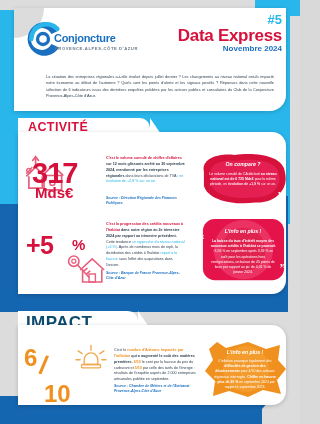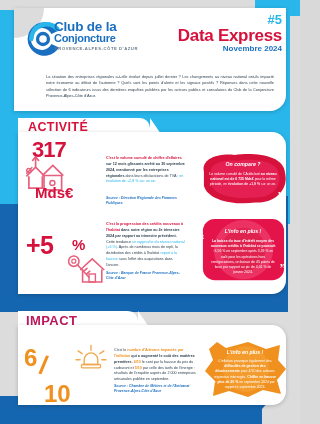--- a/index.html
+++ b/index.html
@@ -34,22 +34,22 @@
   .tab-act-label{position:absolute;left:28px;top:120px;font-size:12.5px;font-weight:bold;
       color:#d6123c;letter-spacing:.4px;}
 
   
   .sec-imp{left:18px;top:325px;width:268px;height:80px;border-radius:0 14px 14px 0;
       box-shadow:0 1px 4px rgba(0,0,0,.20);}
   .tab-imp{position:absolute;left:18px;top:311px;width:120px;height:19px;background:#fff;
       border-radius:0 10px 0 0;}
   .tab-imp:after{content:"";position:absolute;right:-13px;top:0;width:0;height:0;
       border-bottom:19px solid #fff;border-right:13px solid transparent;}
-  .tab-imp-label{position:absolute;left:26px;top:313px;font-size:13px;font-weight:bold;
-      color:#be185d;letter-spacing:.4px;}
+  .tab-imp-label{position:absolute;left:26px;top:313px;font-size:17px;font-weight:bold;
+      color:#0c4a6e;letter-spacing:.4px;}
 
   
   .logo-wrap{position:absolute;left:22px;top:16px;width:125px;height:46px;}
   .logo-c{position:absolute;left:0;top:2px;width:42px;height:42px;}
   .logo-txt1{position:absolute;left:32px;top:4px;font-size:13.5px;font-weight:bold;
       color:#1b6fc0;letter-spacing:-.2px;line-height:13px;}
   .logo-txt2{position:absolute;left:32px;top:16px;font-size:11px;font-weight:bold;
       color:#1b6fc0;letter-spacing:-.3px;line-height:13px;}
   .logo-sub{position:absolute;left:33px;top:30px;font-size:4.2px;font-weight:bold;
       color:#6b7b88;letter-spacing:.55px;}
@@ -57,21 +57,21 @@
   .hash{position:absolute;right:18px;top:12px;font-size:13px;font-weight:bold;color:#29b6ea;}
   .de-title{position:absolute;right:18px;top:26px;font-size:17px;font-weight:bold;
       color:#d6123c;letter-spacing:-.3px;}
   .de-sub{position:absolute;right:18px;top:44px;font-size:8px;font-weight:bold;color:#1b6fc0;}
 
   .intro{position:absolute;left:46px;top:74px;width:228px;font-size:3.9px;
       line-height:1.62;color:#2c3e4c;text-align:justify;}
 
   
   .statnum{position:absolute;font-weight:bold;color:#d6123c;line-height:.92;}
-  .n317{left:32px;top:140px;font-size:22px;letter-spacing:-1px;}
+  .n317{left:32px;top:160px;font-size:29px;letter-spacing:-1px;}
   .n317s{position:absolute;left:35px;top:184px;font-size:15px;font-weight:bold;color:#d6123c;}
   .n5{left:26px;top:234px;font-size:25px;letter-spacing:-.5px;}
   .n5p{position:absolute;left:72px;top:236px;font-size:15px;font-weight:bold;color:#d6123c;}
   .n610{position:absolute;left:22px;top:344px;width:52px;height:48px;}
   .n610 .a{position:absolute;left:2px;top:0;font-size:24px;font-weight:bold;color:#f0901e;}
   .n610 .sl{position:absolute;left:18px;top:6px;font-size:26px;font-weight:bold;color:#f0901e;
       transform:rotate(12deg);}
   .n610 .b{position:absolute;left:22px;top:36px;font-size:24px;font-weight:bold;color:#f0901e;}
 
   .ico{position:absolute;}
@@ -124,21 +124,20 @@
 
   <div class="panel panel-head"></div>
 
   <div class="logo-wrap">
     <svg class="logo-c" viewBox="0 0 100 100">
       <path d="M88 30 A40 40 0 1 0 88 70 L70 62 A26 26 0 1 1 70 38 Z" fill="#1b6fc0"></path>
       <path d="M84 26 A36 36 0 0 0 22 50" fill="none" stroke="#29b6ea" stroke-width="11" stroke-linecap="round"></path>
       <circle cx="50" cy="50" r="17" fill="#1b6fc0"></circle>
       <circle cx="50" cy="50" r="9" fill="#ffffff"></circle>
     </svg>
-    <div class="logo-txt1">Club de la</div>
     <div class="logo-txt2">Conjoncture</div>
     <div class="logo-sub">PROVENCE-ALPES-CÔTE D'AZUR</div>
   </div>
 
   <div class="hash">#5</div>
   <div class="de-title">Data Express</div>
   <div class="de-sub">Novembre 2024</div>
   <div class="intro">La situation des entreprises régionales a-t-elle évolué depuis juillet dernier ? Les changements au niveau national ont-ils impacté notre économie au début de l'automne ? Quels sont les points d'alerte et les signaux positifs ? Réponses dans cette nouvelle sélection de 6 indicateurs issus des dernières enquêtes publiées par les acteurs publics et consulaires du Club de la Conjoncture Provence-Alpes-Côte d'Azur.</div>
 
   <div class="tab-act"></div>

